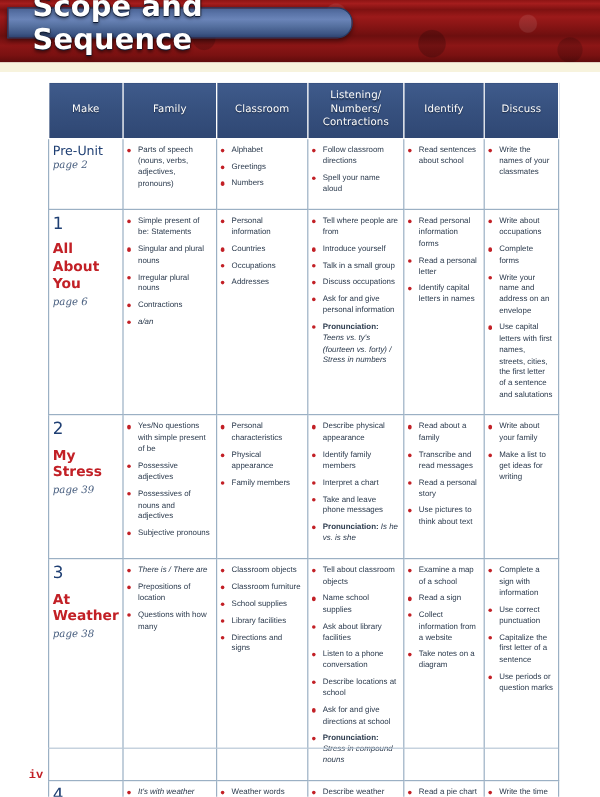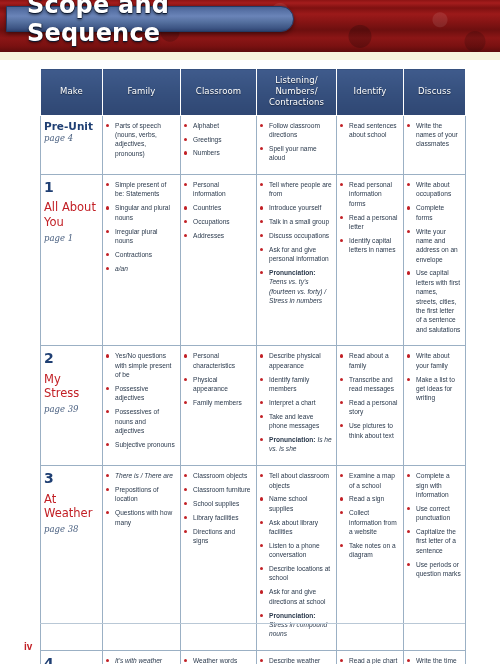--- a/index.html
+++ b/index.html
@@ -124,33 +124,33 @@
   col.c-gram    { width: 78px; }
   col.c-vocab   { width: 76px; }
   col.c-lsp     { width: 80px; }
   col.c-read    { width: 67px; }
   col.c-write   { width: 62px; }
 
   
   .unit-cell { padding-left: 6px; padding-top: 7px; }
   .unit-num {
     color: #1f3f73;
-    font-weight: bold;
+    font-weight: normal;
     font-size: 14px;
     font-family: "DejaVu Sans", sans-serif;
     line-height: 1.1;
     margin-bottom: 5px;
   }
   .unit-num.preunit {
     font-size: 10.5px;
     margin-bottom: 1px;
   }
   .unit-title {
     color: #c22026;
-    font-weight: normal;
+    font-weight: bold;
     font-size: 11.5px;
     font-family: "DejaVu Sans", sans-serif;
     line-height: 1.22;
     margin-bottom: 4px;
   }
   .unit-page {
     color: #4a6080;
     font-style: italic;
     font-size: 8.5px;
     font-family: "DejaVu Serif", serif;
@@ -190,21 +190,21 @@
   ul.items > li .ital-run { font-style: italic; }
 
   
   .folio {
     position: absolute;
     left: 24px;
     bottom: 12px;
     color: #c22026;
     font-weight: bold;
     font-size: 10px;
-    font-family: Liberation Sans, sans-serif;
+    font-family: Liberation Mono, monospace;
     margin-top: 17px;
   }
 
   
   .bottom-rule {
     position: absolute;
     left: 40px;
     bottom: 40px;
     width: 425px;
     height: 1px;
@@ -243,21 +243,21 @@
           <span>Contractions</span>
         </th>
         <th>Identify</th>
         <th>Discuss</th>
       </tr>
     </thead>
     <tbody id="scope-body">
         <tr>
           <td class="unit-cell">
             <div class="unit-num preunit">Pre-Unit</div>
-            <div class="unit-page tight">page 4</div>
+            <div class="unit-page tight">page 2</div>
           </td>
           <td>
             <ul class="items">
               <li>Parts of speech (nouns, verbs, adjectives, pronouns)</li>
             </ul>
           </td>
           <td>
             <ul class="items">
               <li>Alphabet</li>
               <li>Greetings</li>
@@ -278,21 +278,21 @@
           <td>
             <ul class="items">
               <li>Write the names of your classmates</li>
             </ul>
           </td>
         </tr>
         <tr>
           <td class="unit-cell">
             <div class="unit-num">1</div>
             <div class="unit-title">All About You</div>
-            <div class="unit-page">page 1</div>
+            <div class="unit-page">page 6</div>
           </td>
           <td>
             <ul class="items">
               <li>Simple present of be: Statements</li>
               <li>Singular and plural nouns</li>
               <li>Irregular plural nouns</li>
               <li>Contractions</li>
               <li class="ital">a/an</li>
             </ul>
           </td>

